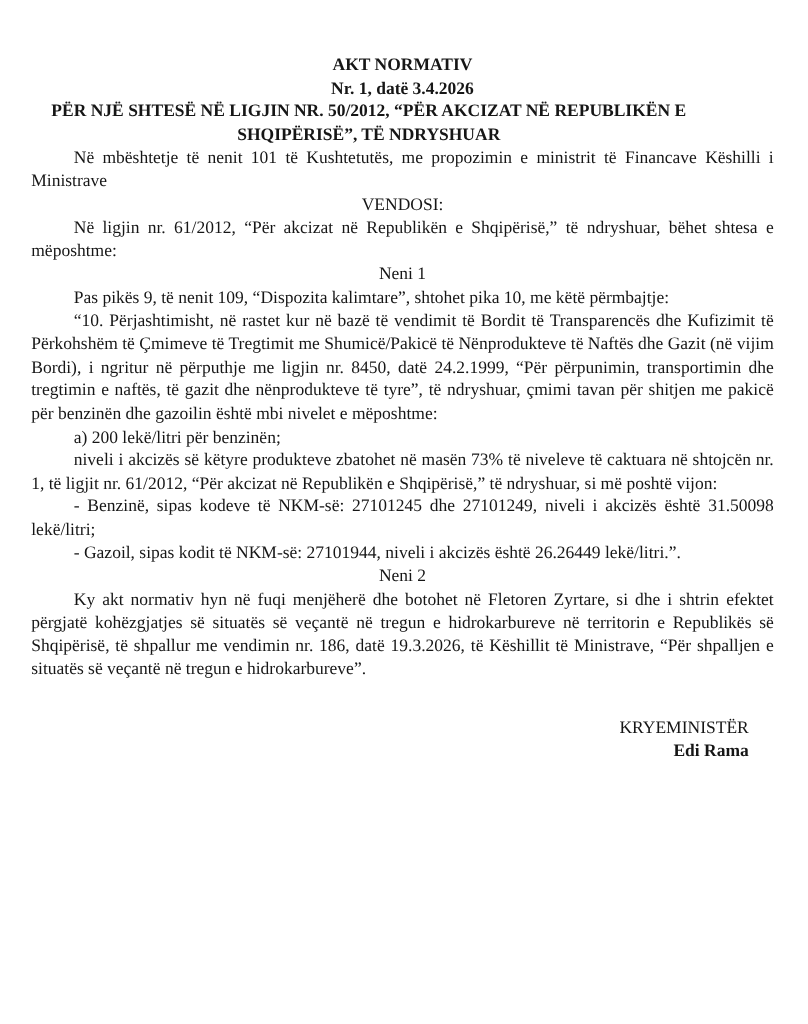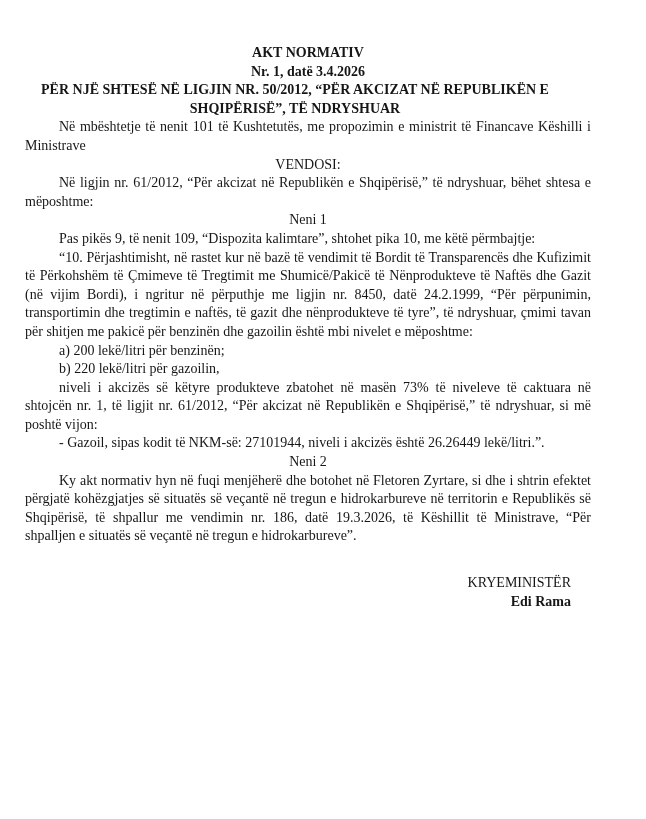--- a/index.html
+++ b/index.html
@@ -6,21 +6,21 @@
     margin: 0;
     padding: 0;
     background: #ffffff;
   }
   .page {
     position: relative;
     width: 646px;
     height: 819px;
     box-sizing: border-box;
     background: #ffffff;
-    padding: 44px 55px 0 25px;
+    padding: 44px 27px 0 25px;
     font-family: "Liberation Serif", "DejaVu Serif", serif;
     color: #161616;
     overflow: hidden;
   }
   .page p {
     margin: 0;
     font-size: 14px;
     line-height: 18.6px;
   }
   .c { text-align: center; }
@@ -65,22 +65,22 @@
 
   <p class="decision c">VENDOSI:</p>
 
   <p class="intro j ind">Në ligjin nr. 61/2012, “Për akcizat në Republikën e Shqipërisë,” të ndryshuar, bëhet shtesa e mëposhtme:</p>
 
   <p class="neni1-head c">Neni 1</p>
 
   <p class="first-par j ind">Pas pikës 9, të nenit 109, “Dispozita kalimtare”, shtohet pika 10, me këtë përmbajtje:</p>
   <p class="j ind">“10. Përjashtimisht, në rastet kur në bazë të vendimit të Bordit të Transparencës dhe Kufizimit të Përkohshëm të Çmimeve të Tregtimit me Shumicë/Pakicë të Nënprodukteve të Naftës dhe Gazit (në vijim Bordi), i ngritur në përputhje me ligjin nr. 8450, datë 24.2.1999, “Për përpunimin, transportimin dhe tregtimin e naftës, të gazit dhe nënprodukteve të tyre”, të ndryshuar, çmimi tavan për shitjen me pakicë për benzinën dhe gazoilin është mbi nivelet e mëposhtme:</p>
   <p class="j ind">a) 200 lekë/litri për benzinën;</p>
-  <p class="j ind">b) 220 lekë/litri për gazoilin,</p>
   <p class="j ind">niveli i akcizës së këtyre produkteve zbatohet në masën 73% të niveleve të caktuara në shtojcën nr. 1, të ligjit nr. 61/2012, “Për akcizat në Republikën e Shqipërisë,” të ndryshuar, si më poshtë vijon:</p>
+  <p class="j ind">- Benzinë, sipas kodeve të NKM-së: 27101245 dhe 27101249, niveli i akcizës është 31.50098 lekë/litri;</p>
   <p class="j ind">- Gazoil, sipas kodit të NKM-së: 27101944, niveli i akcizës është 26.26449 lekë/litri.”.</p>
 
   <p class="neni2-head c">Neni 2</p>
 
   <p class="ky-akt j ind">Ky akt normativ hyn në fuqi menjëherë dhe botohet në Fletoren Zyrtare, si dhe i shtrin efektet përgjatë kohëzgjatjes së situatës së veçantë në tregun e hidrokarbureve në territorin e Republikës së Shqipërisë, të shpallur me vendimin nr. 186, datë 19.3.2026, të Këshillit të Ministrave, “Për shpalljen e situatës së veçantë në tregun e hidrokarbureve”.</p>
 
   <div class="signature">
     <p>KRYEMINISTËR</p>
     <p class="b">Edi Rama</p>
   </div>

